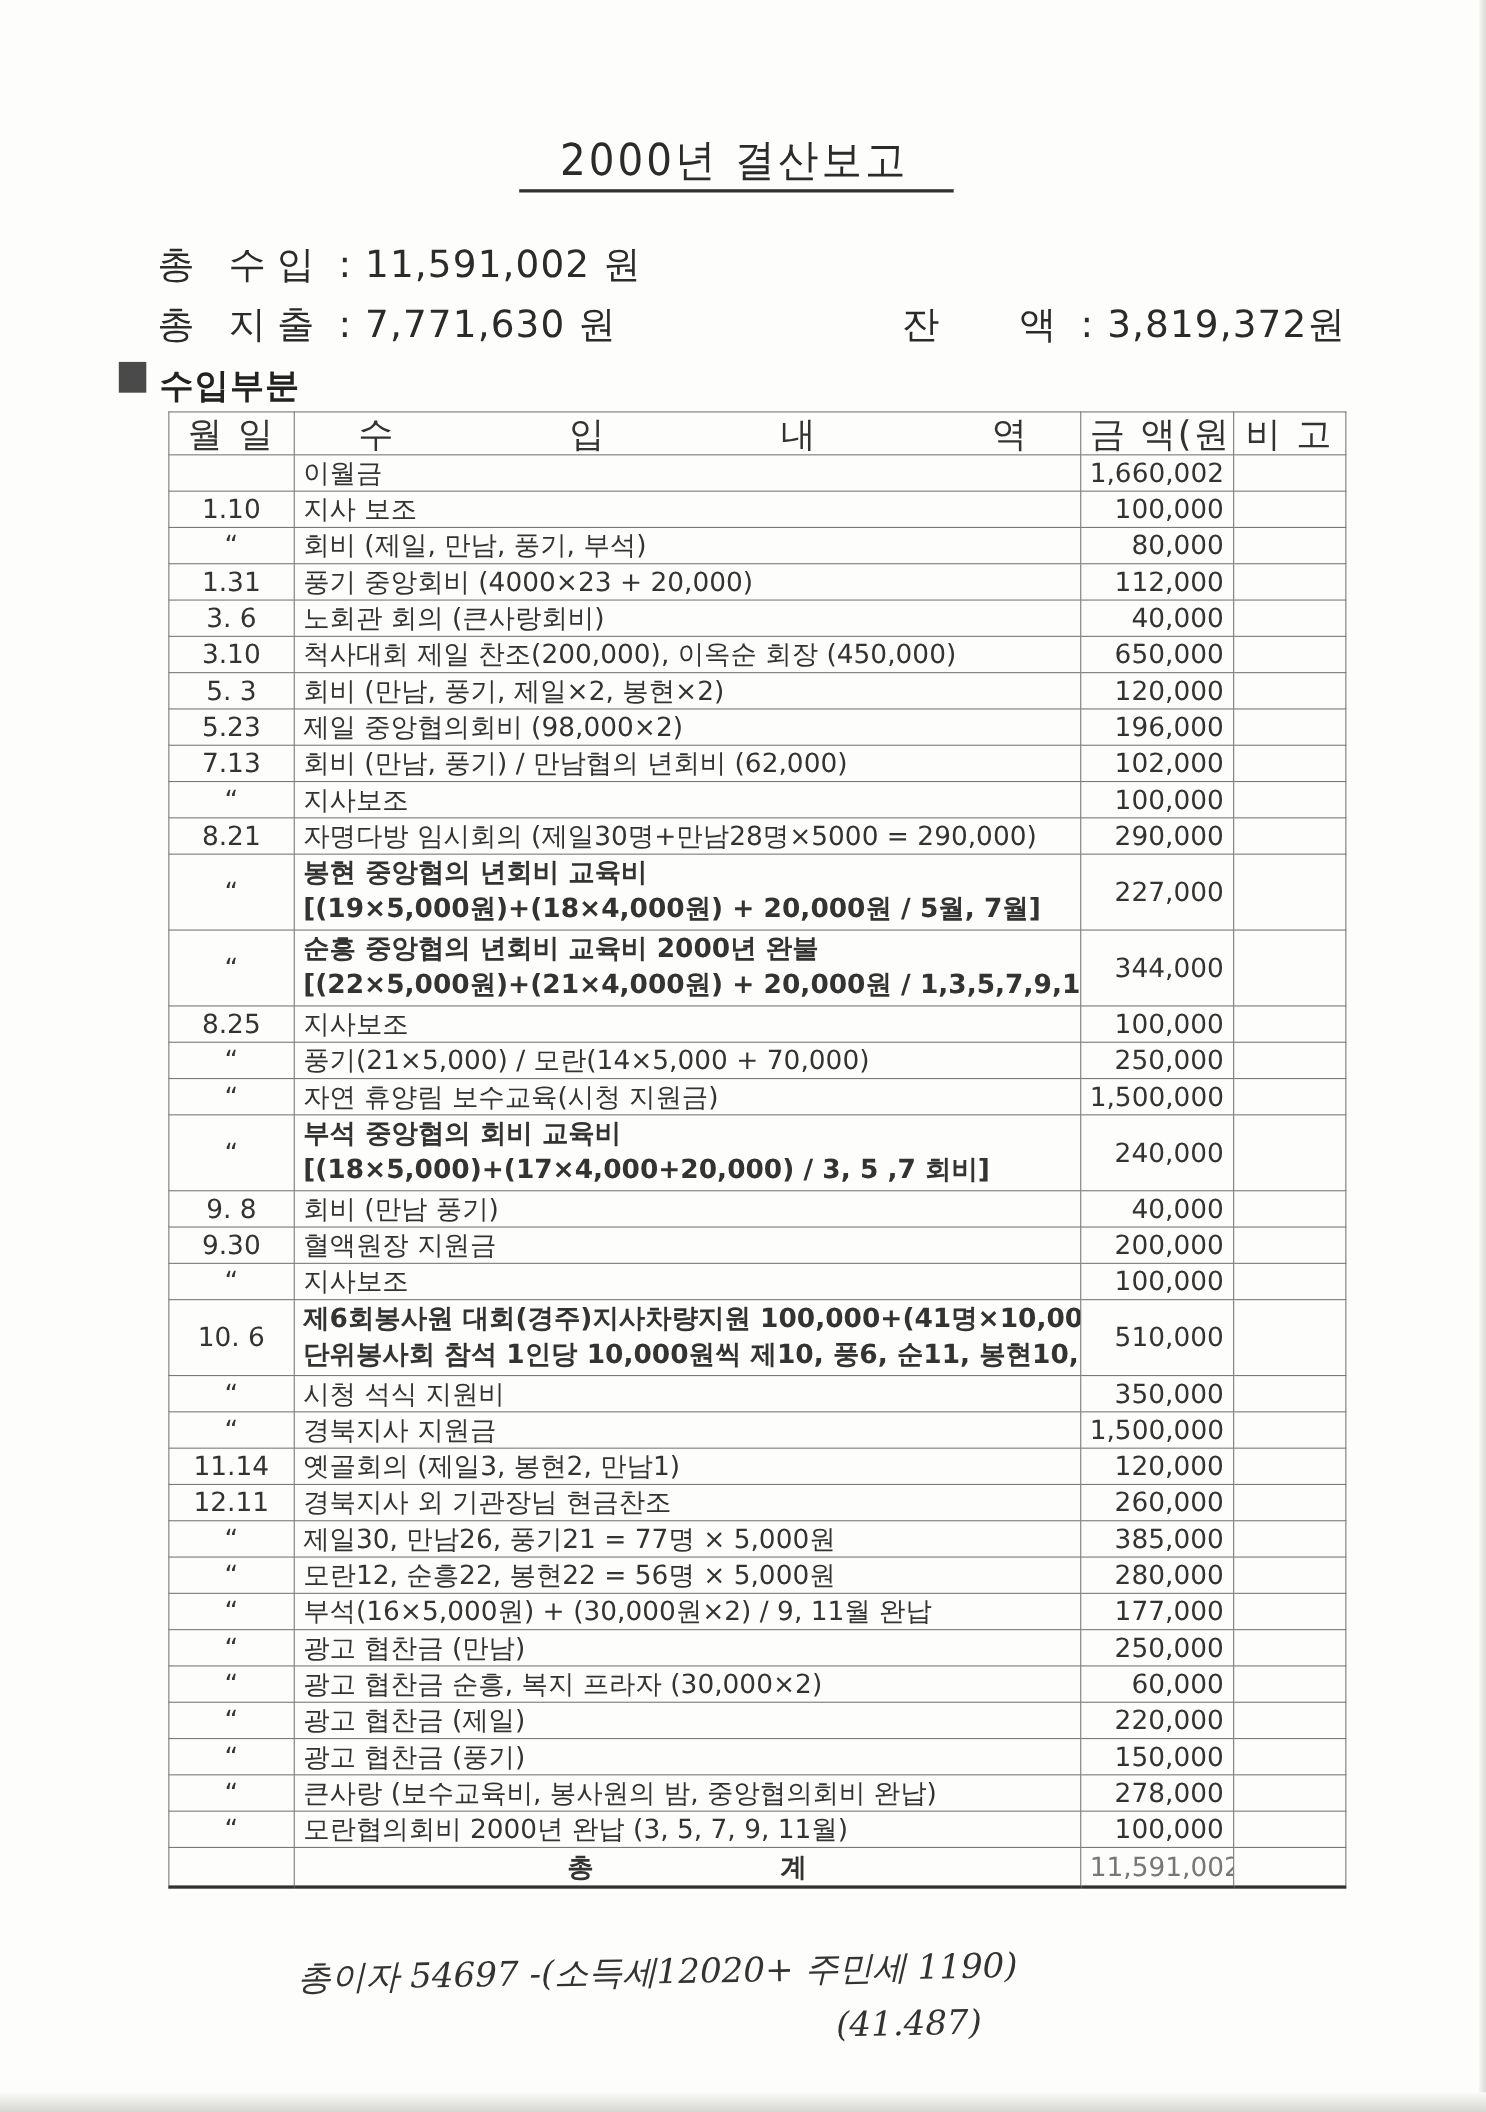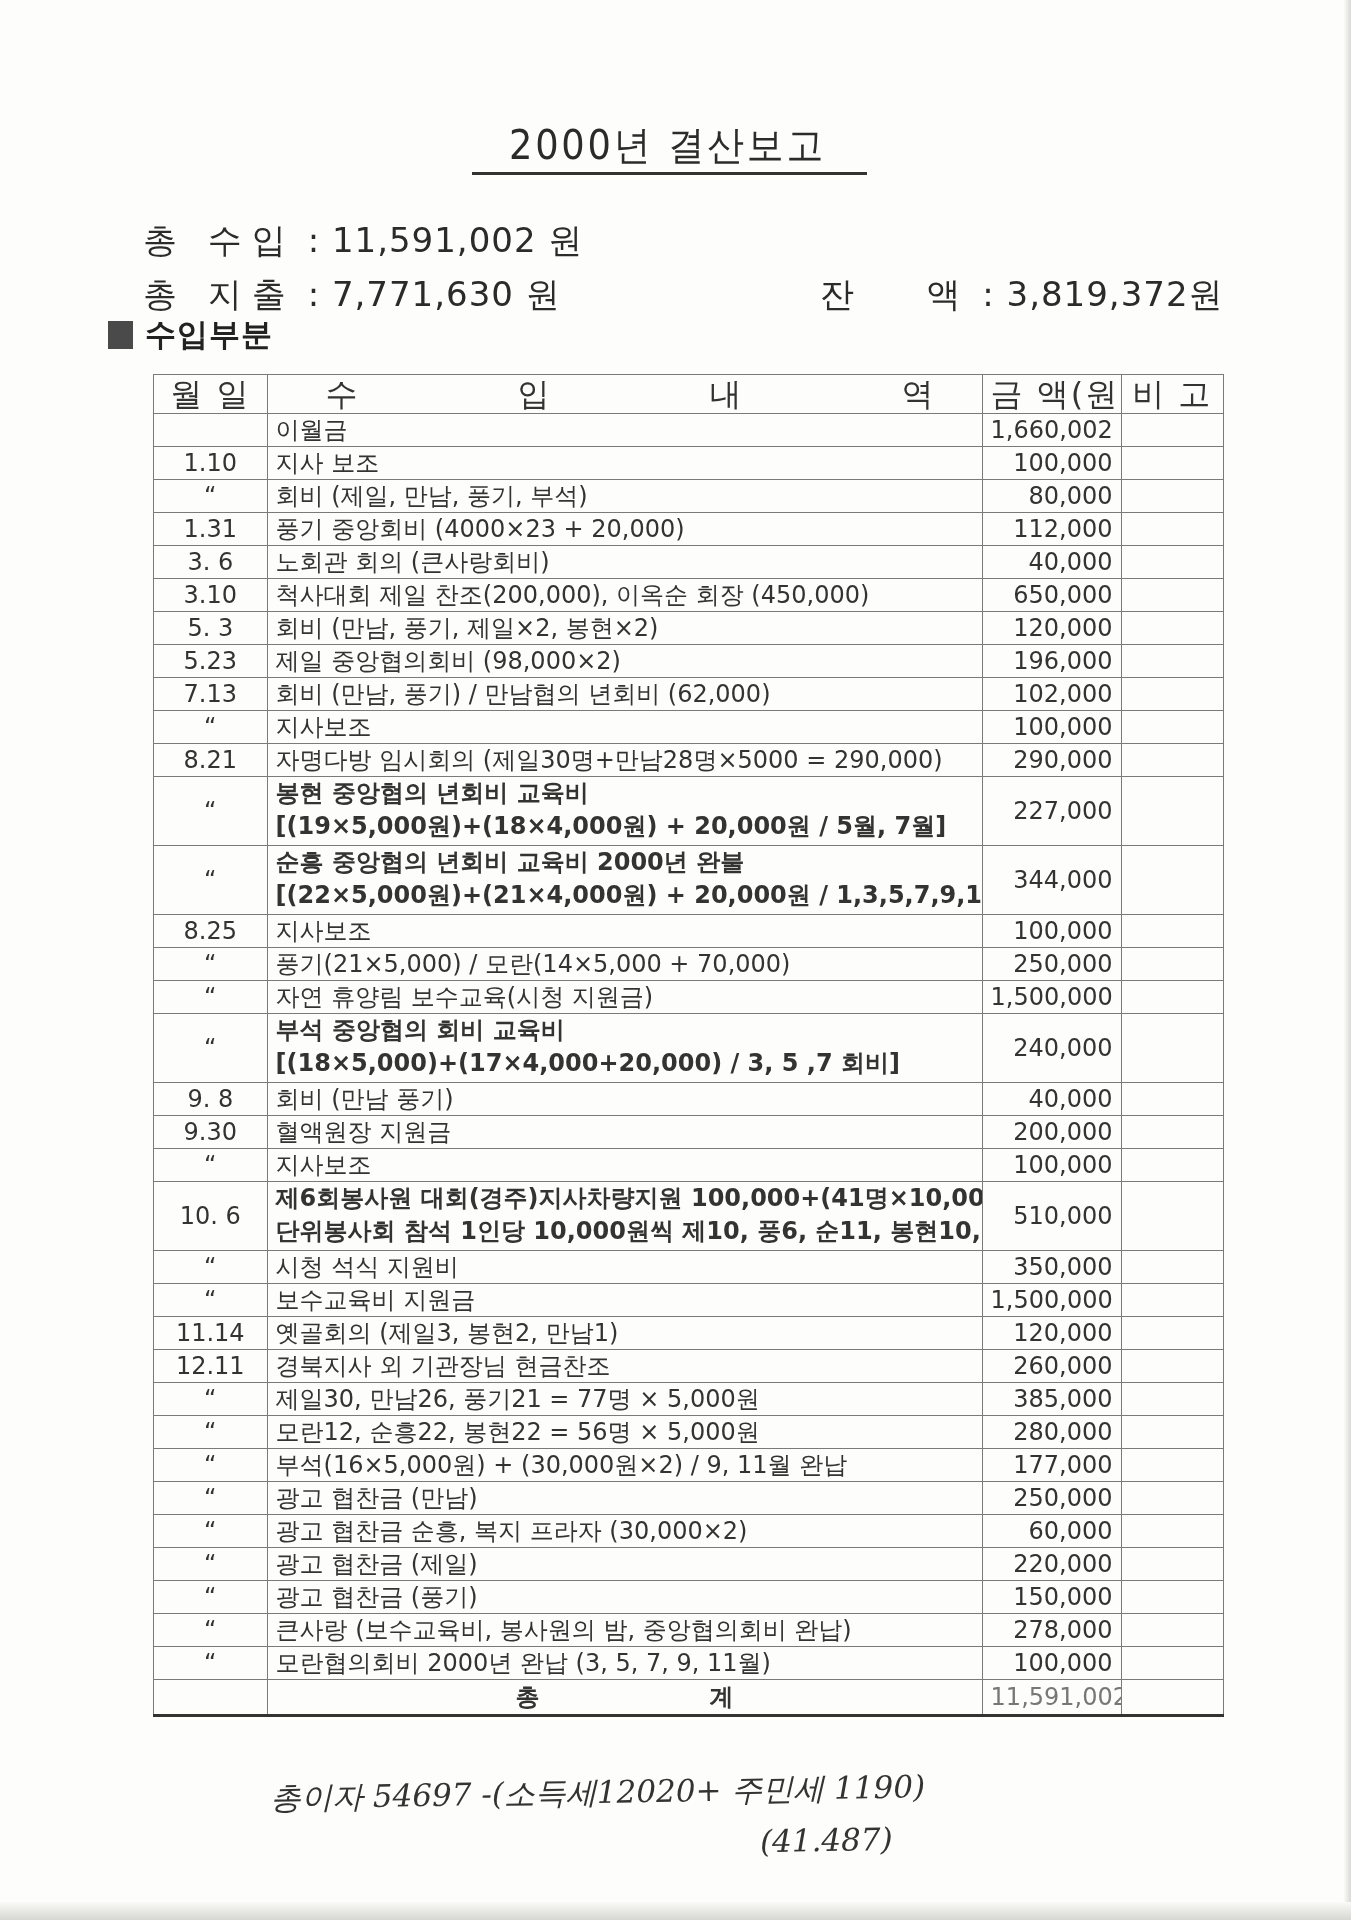--- a/index.html
+++ b/index.html
@@ -16,21 +16,21 @@
     font-weight: normal; transform: scaleX(0.92); transform-origin: center;
   }
   .title-underline { position: absolute; left: 472px; top: 172px; width: 395px; height: 3px; background: #333; }
   .summary { position: absolute; font-size: 34px; color: #2b2b2b; white-space: nowrap; letter-spacing: 1px; }
   .summary .lbl { letter-spacing: 10px; }
   .sum-income { left: 143px; top: 218px; }
   .sum-expense { left: 143px; top: 272px; }
   .sum-balance { left: 820px; top: 272px; }
   .section-head { position: absolute; left: 108px; top: 314px; display: flex; align-items: center; }
   .section-head .square { width: 25px; height: 28px; background: #4a4a4a; margin-right: 12px; }
-  .section-head .txt { font-size: 31px; font-weight: bold; color: #222; letter-spacing: 1px; }
+  .section-head .txt { font-size: 31px; font-weight: bold; color: #222; letter-spacing: 1px; margin-top: 16px; }
 
   table.ledger {
     position: absolute; left: 153px; top: 374px; width: 1071px;
     border-collapse: collapse; table-layout: fixed;
     font-size: 24px; color: #333;
   }
   table.ledger td, table.ledger th {
     border: 1.5px solid #7a7a7a; padding: 0 8px; height: 32px; line-height: 30px;
     overflow: hidden; white-space: nowrap; font-weight: normal;
   }
@@ -278,21 +278,21 @@
         <td class="c-date">“</td>
         <td class="c-desc">
           <span class="desc-line">시청 석식 지원비</span>
         </td>
         <td class="c-amt">350,000</td>
         <td class="c-note"></td>
       </tr>
       <tr>
         <td class="c-date">“</td>
         <td class="c-desc">
-          <span class="desc-line">보수교육비 지원금</span>
+          <span class="desc-line">경북지사 지원금</span>
         </td>
         <td class="c-amt">1,500,000</td>
         <td class="c-note"></td>
       </tr>
       <tr>
         <td class="c-date">11.14</td>
         <td class="c-desc">
           <span class="desc-line">옛골회의 (제일3, 봉현2, 만남1)</span>
         </td>
         <td class="c-amt">120,000</td>

